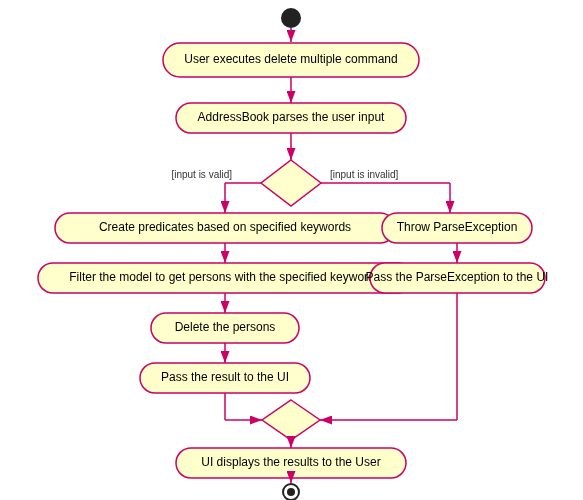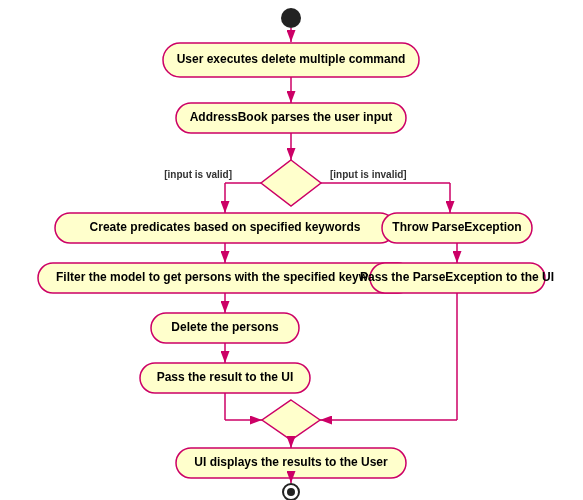--- a/index.html
+++ b/index.html
@@ -9,21 +9,20 @@
       background: #fff;
       font-family: Arial, sans-serif;
       font-size: 12px;
       overflow: hidden;
       position: relative;
     }
     .diagram-container {
       width: 563px;
       height: 500px;
       position: relative;
-      font-weight: bold;
     }
     svg {
       width: 583px;
       height: 500px;
     }
     .node-text {
       font-family: Arial, sans-serif;
       font-size: 12px;
       fill: #000;
       text-anchor: middle;

